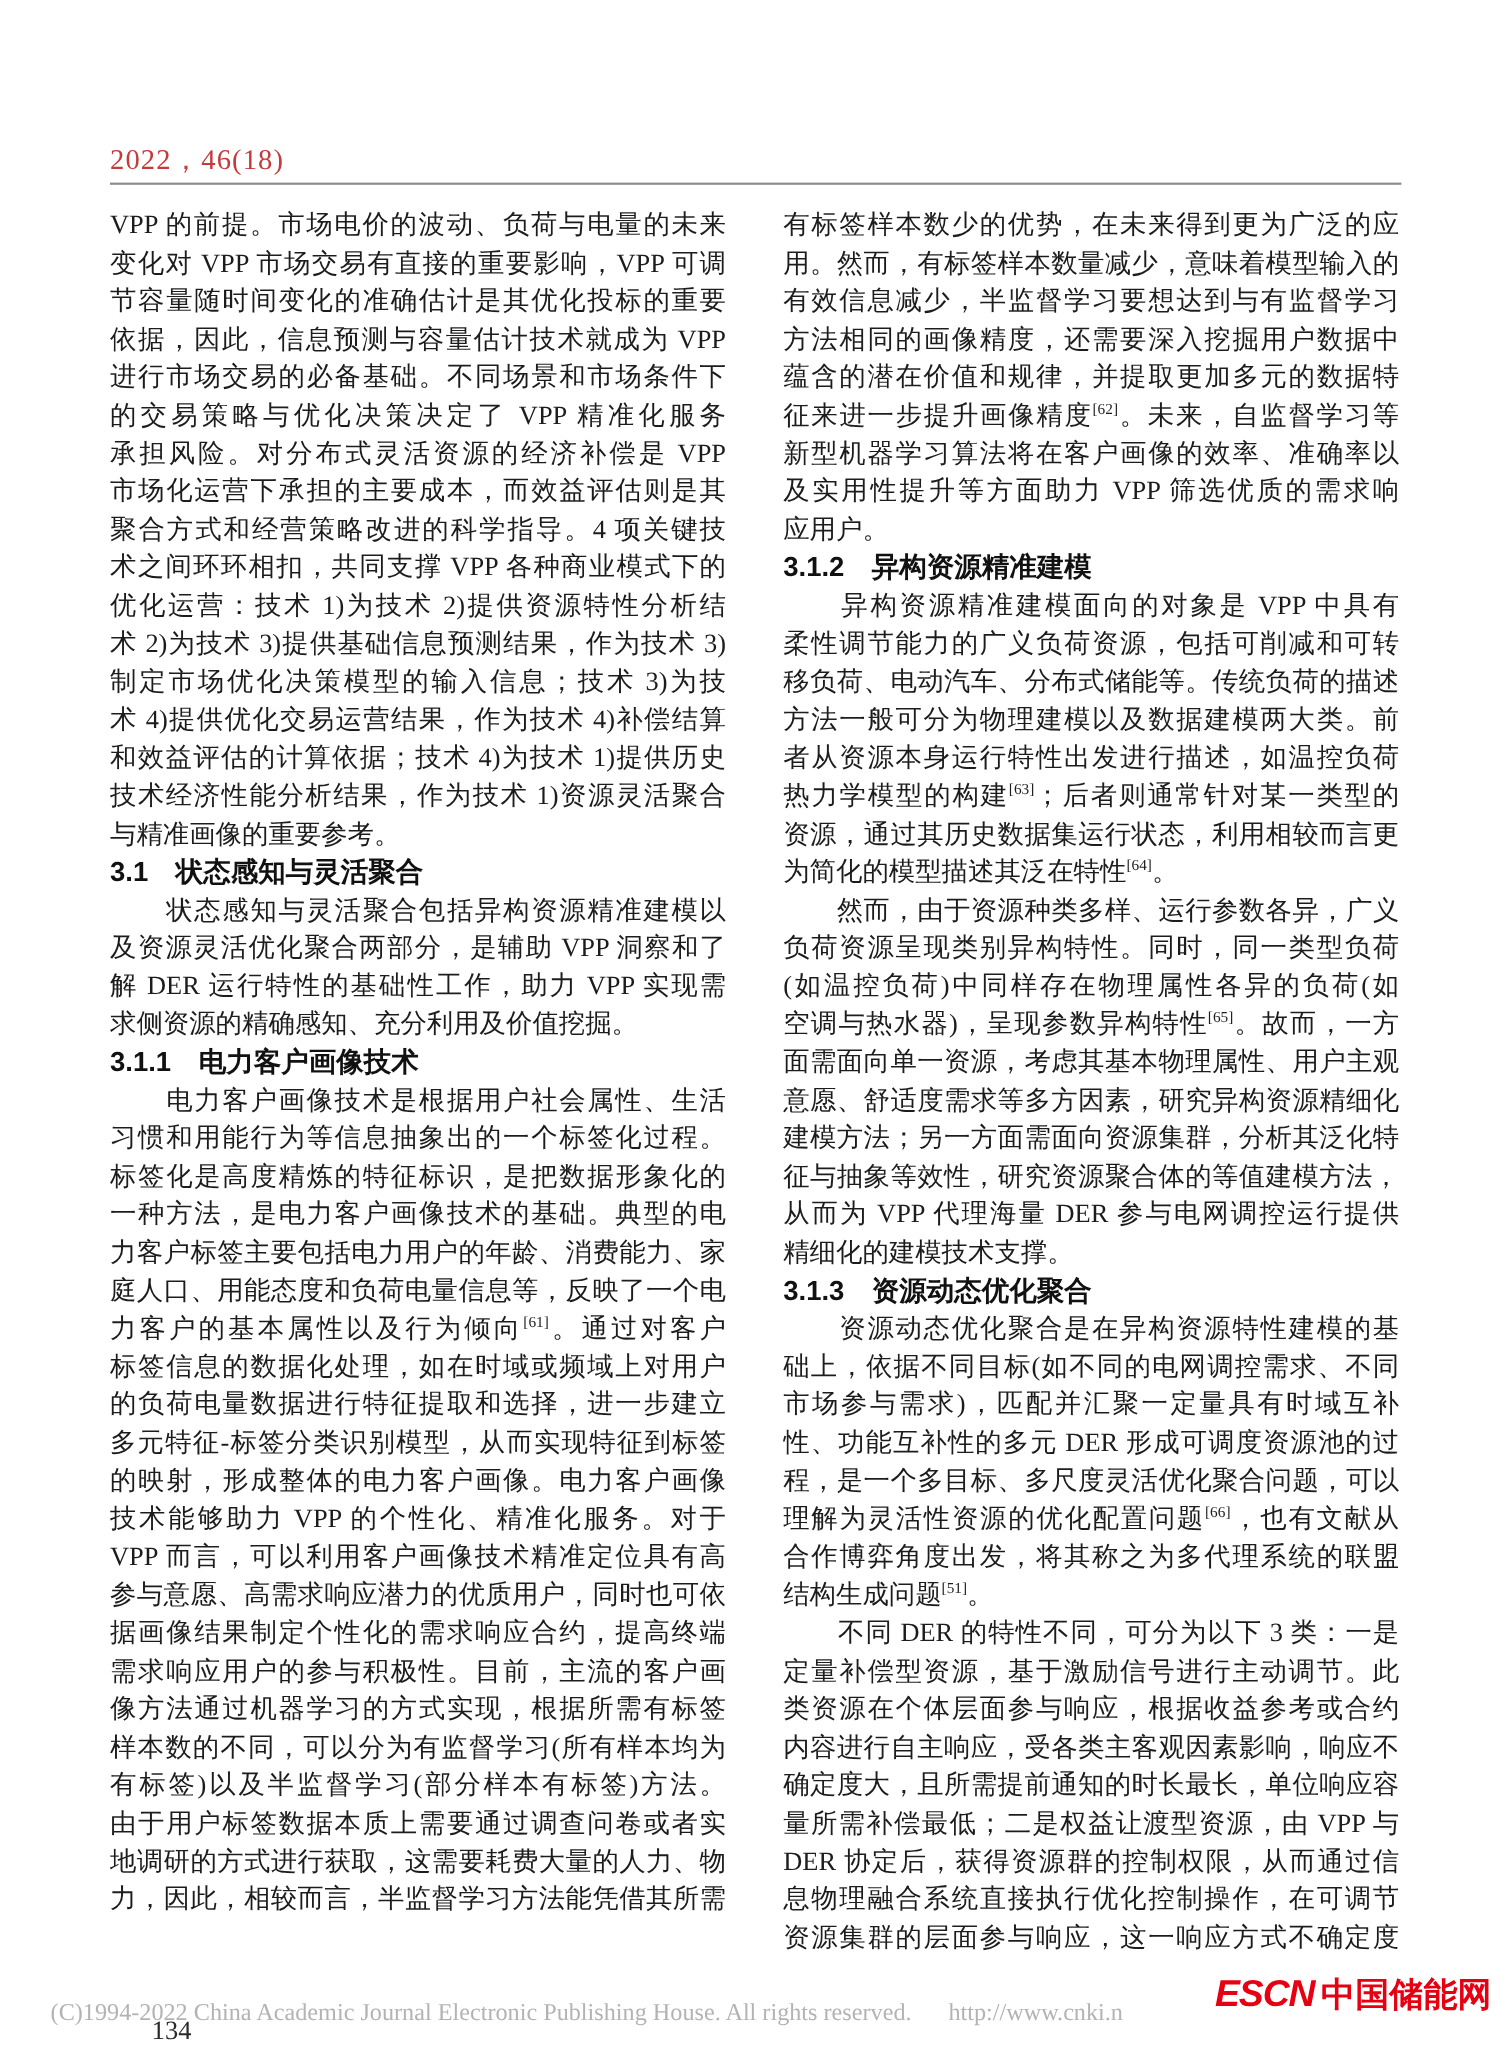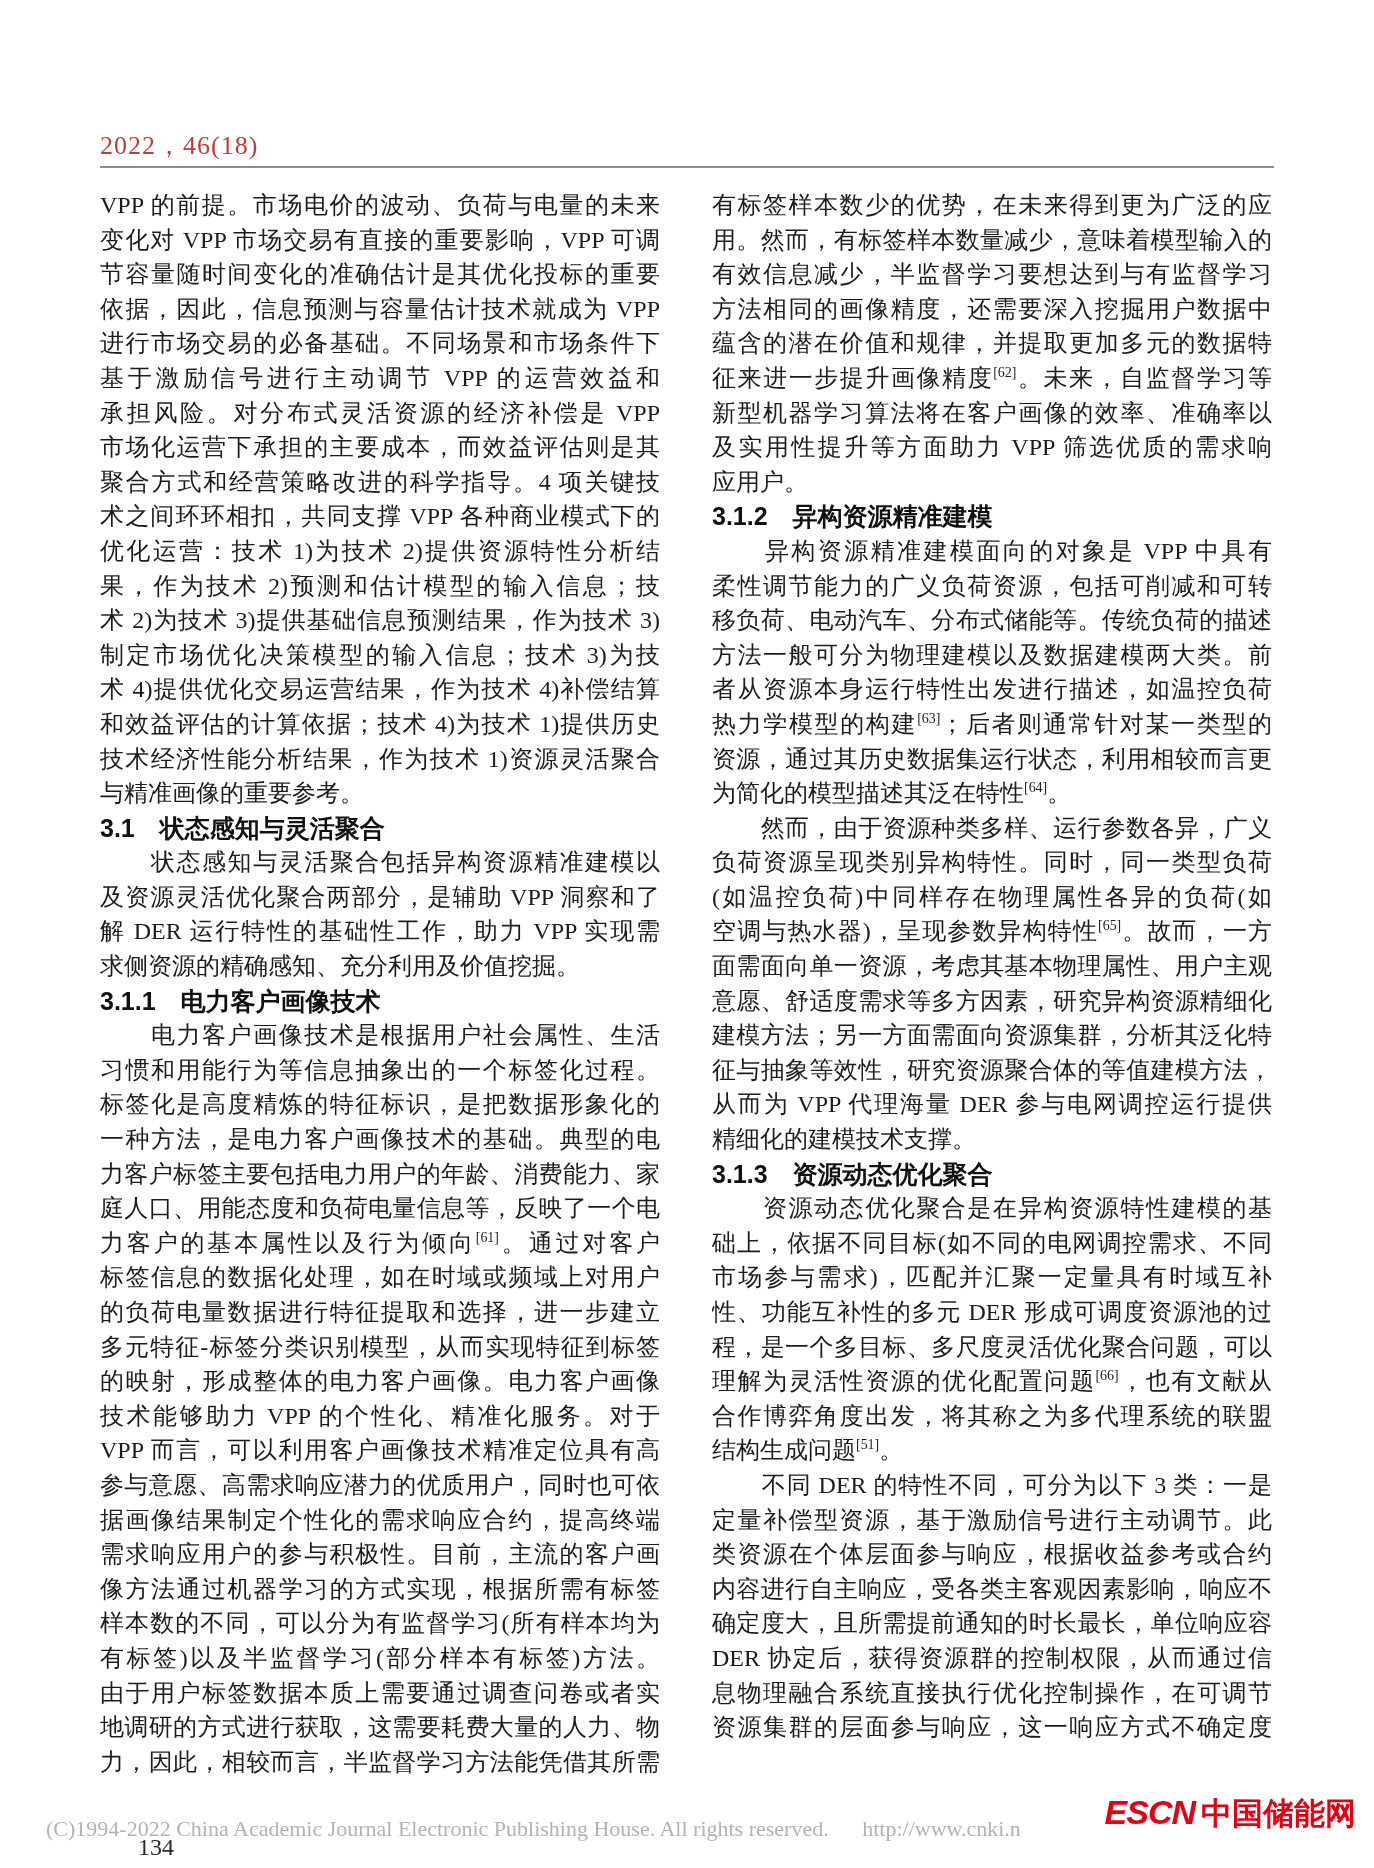--- a/index.html
+++ b/index.html
@@ -118,27 +118,26 @@
 
   <div class="header-rule"></div>
 
   <div class="columns">
     <div class="col col-left">
         <div class="line p">VPP 的前提。市场电价的波动、负荷与电量的未来</div>
         <div class="line p">变化对 VPP 市场交易有直接的重要影响，VPP 可调</div>
         <div class="line p">节容量随时间变化的准确估计是其优化投标的重要</div>
         <div class="line p">依据，因此，信息预测与容量估计技术就成为 VPP</div>
         <div class="line p">进行市场交易的必备基础。不同场景和市场条件下</div>
-        <div class="line p">基于激励信号进行主动调节 VPP 的运营效益和</div>
+        <div class="line p">的交易策略与优化决策决定了 VPP 精准化服务</div>
         <div class="line p">承担风险。对分布式灵活资源的经济补偿是 VPP</div>
         <div class="line p">市场化运营下承担的主要成本，而效益评估则是其</div>
         <div class="line p">聚合方式和经营策略改进的科学指导。4 项关键技</div>
         <div class="line p">术之间环环相扣，共同支撑 VPP 各种商业模式下的</div>
         <div class="line p">优化运营：技术 1)为技术 2)提供资源特性分析结</div>
-        <div class="line p">果，作为技术 2)预测和估计模型的输入信息；技</div>
         <div class="line p">术 2)为技术 3)提供基础信息预测结果，作为技术 3)</div>
         <div class="line p">制定市场优化决策模型的输入信息；技术 3)为技</div>
         <div class="line p">术 4)提供优化交易运营结果，作为技术 4)补偿结算</div>
         <div class="line p">和效益评估的计算依据；技术 4)为技术 1)提供历史</div>
         <div class="line p">技术经济性能分析结果，作为技术 1)资源灵活聚合</div>
         <div class="line pend">与精准画像的重要参考。</div>
         <div class="line h">3.1　状态感知与灵活聚合</div>
         <div class="line p">　　状态感知与灵活聚合包括异构资源精准建模以</div>
         <div class="line p">及资源灵活优化聚合两部分，是辅助 VPP 洞察和了</div>
         <div class="line p">解 DER 运行特性的基础性工作，助力 VPP 实现需</div>
@@ -203,20 +202,21 @@
         <div class="line p">性、功能互补性的多元 DER 形成可调度资源池的过</div>
         <div class="line p">程，是一个多目标、多尺度灵活优化聚合问题，可以</div>
         <div class="line p">理解为灵活性资源的优化配置问题<sup>[66]</sup>，也有文献从</div>
         <div class="line p">合作博弈角度出发，将其称之为多代理系统的联盟</div>
         <div class="line pend">结构生成问题<sup>[51]</sup>。</div>
         <div class="line p">　　不同 DER 的特性不同，可分为以下 3 类：一是</div>
         <div class="line p">定量补偿型资源，基于激励信号进行主动调节。此</div>
         <div class="line p">类资源在个体层面参与响应，根据收益参考或合约</div>
         <div class="line p">内容进行自主响应，受各类主客观因素影响，响应不</div>
         <div class="line p">确定度大，且所需提前通知的时长最长，单位响应容</div>
+        <div class="line p">量所需补偿最低；二是权益让渡型资源，由 VPP 与</div>
         <div class="line p">DER 协定后，获得资源群的控制权限，从而通过信</div>
         <div class="line p">息物理融合系统直接执行优化控制操作，在可调节</div>
         <div class="line p">资源集群的层面参与响应，这一响应方式不确定度</div>
       </div>
   </div>
 
   <div class="page-number">134</div>
 
   <div class="copyright">
     <span>(C)1994-2022 China Academic Journal Electronic Publishing House. All rights reserved.</span>

